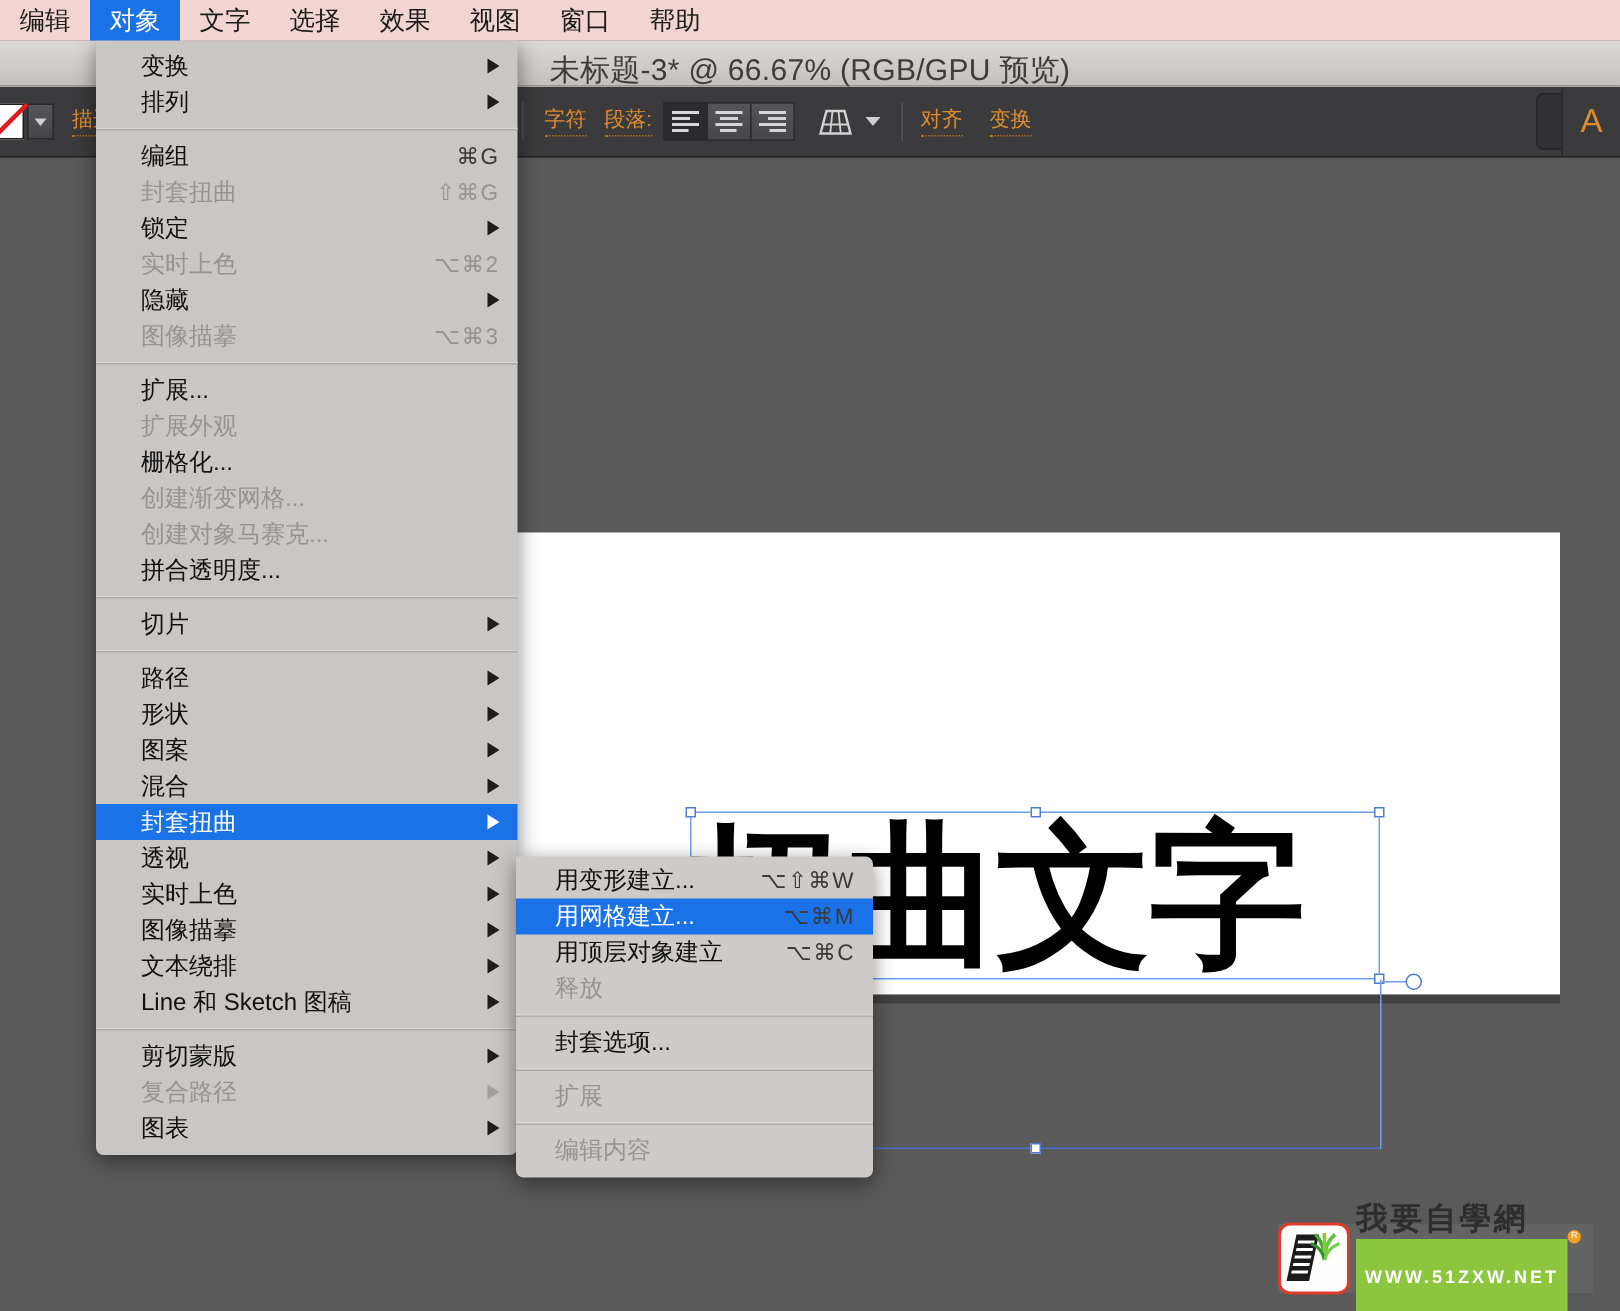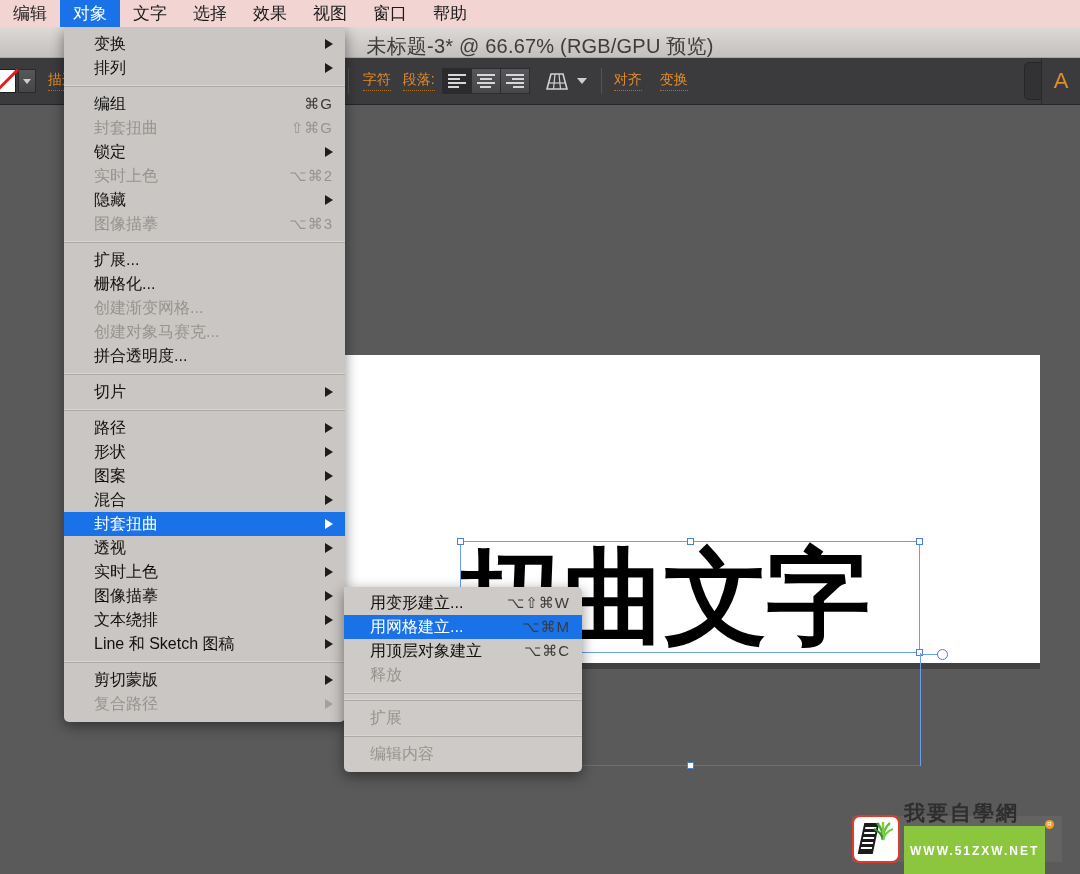--- a/index.html
+++ b/index.html
@@ -369,21 +369,20 @@
   
   #submenu {
     position: absolute;
     left: 344px; top: 571px;
     width: 238px;
     background: #cdcac7;
     border-radius: 0 5px 5px 5px;
     box-shadow: 0 4px 14px rgba(0,0,0,0.45);
     padding: 4px 0 6px 0;
     z-index: 31;
-    margin-top: 16px;
   }
   #submenu .mi { padding: 0 12px 0 26px; }
 
   
   #watermark {
     position: absolute;
     right: 18px; bottom: 12px;
     width: 210px; height: 46px;
     display: flex;
     align-items: center;
@@ -589,20 +588,23 @@
         <span class="arrow"></span>
       </div>
       <div class="mi dim">
         <span>图像描摹</span>
         <span class="shortcut">⌥⌘3</span>
       </div>
       <div class="msep"></div>
       <div class="mi">
         <span>扩展...</span>
       </div>
+      <div class="mi dim">
+        <span>扩展外观</span>
+      </div>
       <div class="mi">
         <span>栅格化...</span>
       </div>
       <div class="mi dim">
         <span>创建渐变网格...</span>
       </div>
       <div class="mi dim">
         <span>创建对象马赛克...</span>
       </div>
       <div class="mi">
@@ -654,20 +656,24 @@
         <span>Line 和 Sketch 图稿</span>
         <span class="arrow"></span>
       </div>
       <div class="msep"></div>
       <div class="mi">
         <span>剪切蒙版</span>
         <span class="arrow"></span>
       </div>
       <div class="mi dim">
         <span>复合路径</span>
+        <span class="arrow"></span>
+      </div>
+      <div class="mi">
+        <span>图表</span>
         <span class="arrow"></span>
       </div>
     </div>
 
   <div id="submenu">
       <div class="mi">
         <span>用变形建立...</span>
         <span class="shortcut">⌥⇧⌘W</span>
       </div>
       <div class="mi hl">
@@ -675,20 +681,23 @@
         <span class="shortcut">⌥⌘M</span>
       </div>
       <div class="mi">
         <span>用顶层对象建立</span>
         <span class="shortcut">⌥⌘C</span>
       </div>
       <div class="mi dim">
         <span>释放</span>
       </div>
       <div class="msep"></div>
+      <div class="mi">
+        <span>封套选项...</span>
+      </div>
       <div class="msep"></div>
       <div class="mi dim">
         <span>扩展</span>
       </div>
       <div class="msep"></div>
       <div class="mi dim">
         <span>编辑内容</span>
       </div>
     </div>
 

